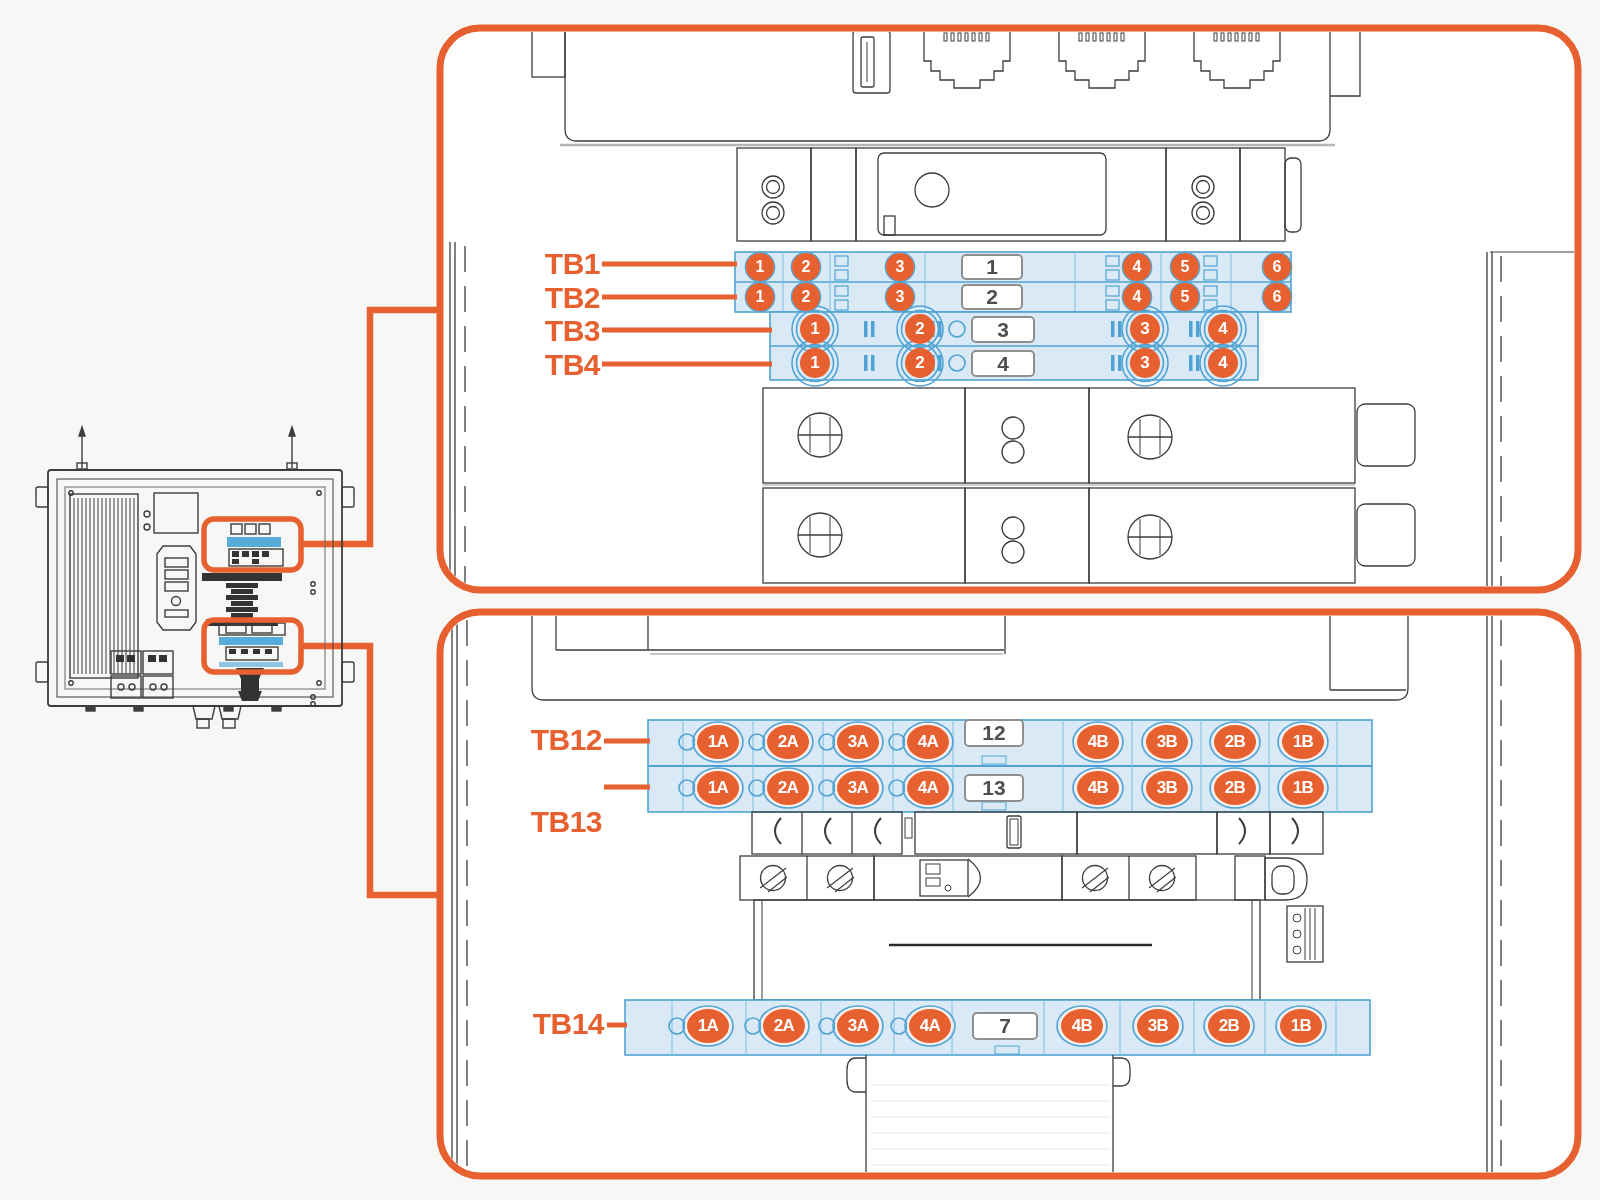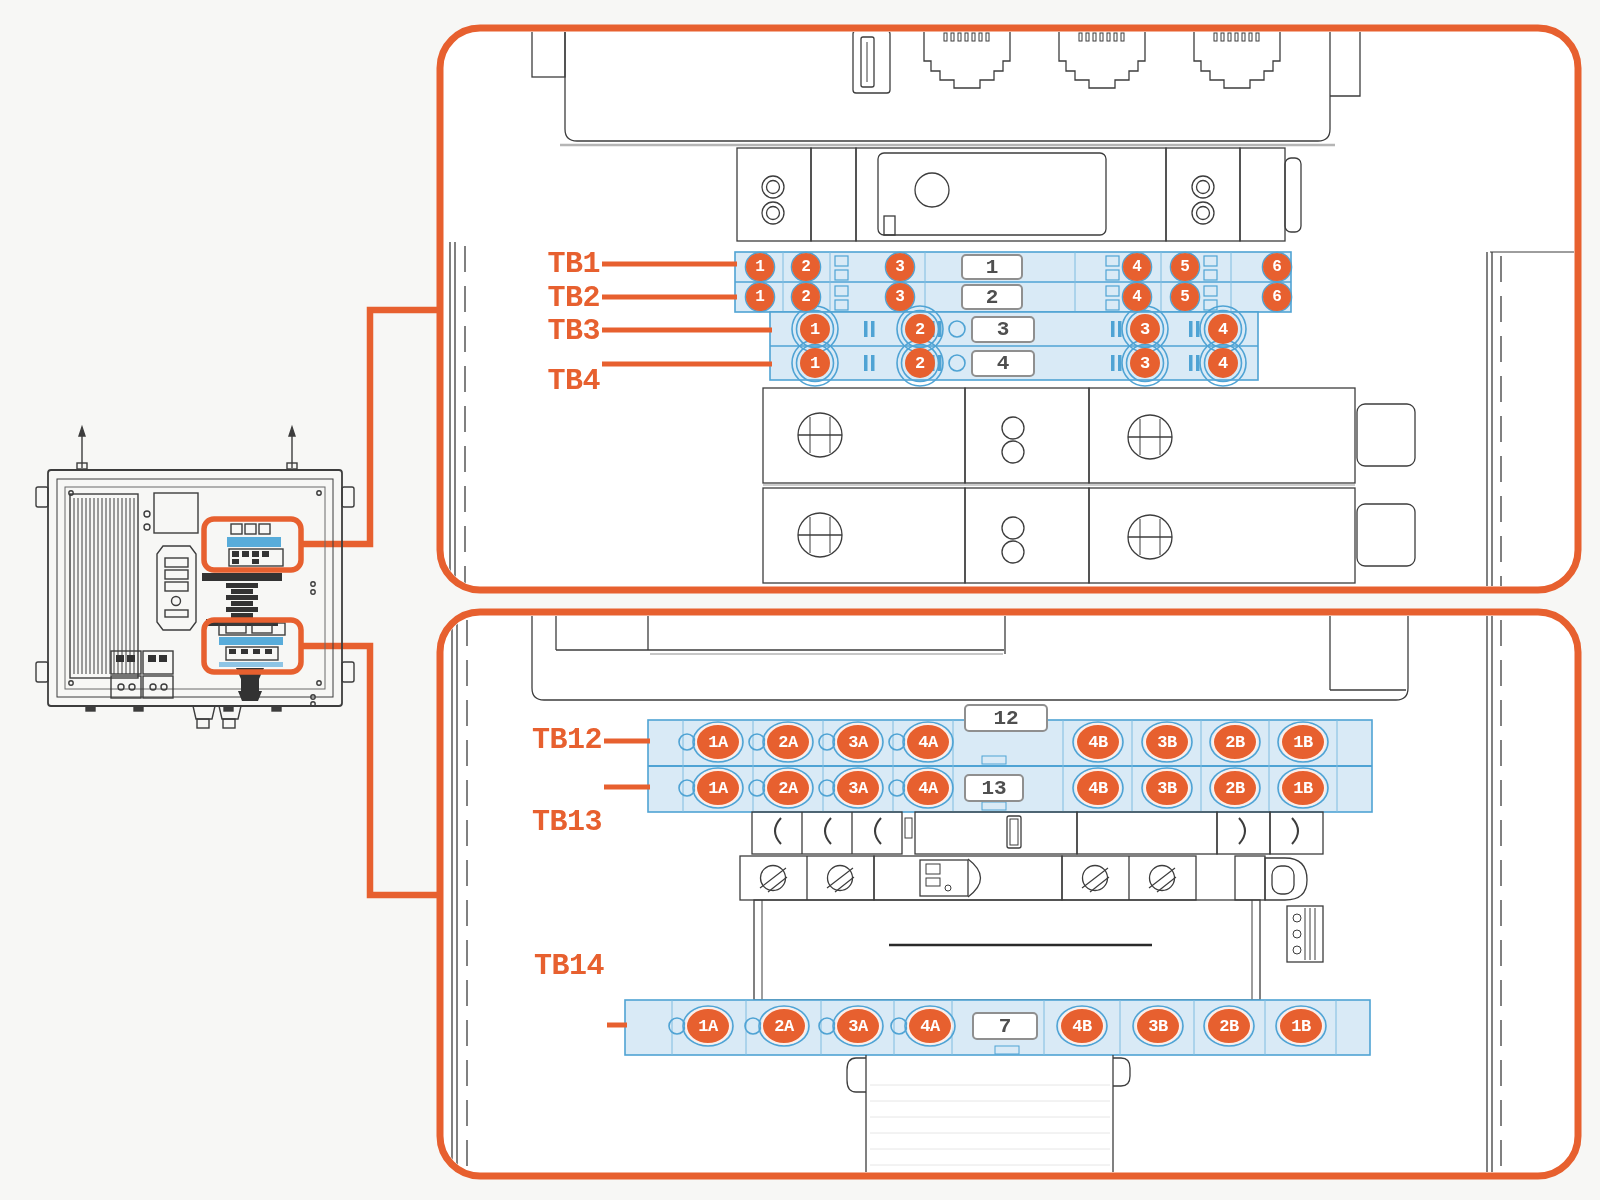--- a/index.html
+++ b/index.html
@@ -1,17 +1,17 @@
 <!DOCTYPE html>
 <html><head>
 <meta charset="utf-8">
 <style>
   html,body{margin:0;padding:0;}
   #stage{position:relative;width:1600px;height:1200px;background:#f7f7f5;
-    font-family:Liberation Mono, monospace;overflow:hidden;}
+    font-family:Liberation Sans, sans-serif;overflow:hidden;}
   #art{position:absolute;left:0;top:0;}
   .tb-label{position:absolute;color:#e7602f;font-weight:800;font-size:30px;
     line-height:34px;text-align:right;letter-spacing:-0.5px;}
   .circ28{position:absolute;width:28px;height:28px;border-radius:50%;
     background:#e7602f;color:#fff;font-weight:800;font-size:16px;
     display:flex;align-items:center;justify-content:center;}
   .circ30{position:absolute;width:30px;height:30px;border-radius:50%;
     background:#e7602f;color:#fff;font-weight:800;font-size:17px;
     display:flex;align-items:center;justify-content:center;}
   .oval{position:absolute;width:46px;height:38px;border-radius:50%;
@@ -457,24 +457,24 @@
     <line x1="602" y1="364" x2="772" y2="364"></line>
     <line x1="604" y1="741" x2="650" y2="741"></line>
     <line x1="604" y1="787" x2="650" y2="787"></line>
     <line x1="607" y1="1025" x2="627" y2="1025"></line>
   </g>
 </svg>
 
 <div class="tb-label" style="left:520px;top:247px;width:80px;">TB1</div>
 <div class="tb-label" style="left:520px;top:281px;width:80px;">TB2</div>
 <div class="tb-label" style="left:520px;top:314px;width:80px;">TB3</div>
-<div class="tb-label" style="left:520px;top:364px;width:80px;">TB4</div>
+<div class="tb-label" style="left:520px;top:348px;width:80px;">TB4</div>
 <div class="tb-label" style="left:492px;top:723px;width:110px;">TB12</div>
 <div class="tb-label" style="left:492px;top:769px;width:110px;margin-top:36px;">TB13</div>
-<div class="tb-label" style="left:494px;top:949px;width:110px;">TB14</div>
+<div class="tb-label" style="left:494px;top:1007px;width:110px;">TB14</div>
 
 <div class="circ28" style="left:746px;top:253px;">1</div>
 <div class="circ28" style="left:792px;top:253px;">2</div>
 <div class="circ28" style="left:886px;top:253px;">3</div>
 <div class="plate" style="left:961px;top:254px;width:62px;height:26px;">1</div>
 <div class="circ28" style="left:1123px;top:253px;">4</div>
 <div class="circ28" style="left:1171px;top:253px;">5</div>
 <div class="circ28" style="left:1263px;top:253px;">6</div>
 
 <div class="circ28" style="left:746px;top:283px;">1</div>
@@ -494,21 +494,21 @@
 <div class="circ30" style="left:800px;top:348px;">1</div>
 <div class="circ30" style="left:905px;top:348px;">2</div>
 <div class="plate" style="left:971px;top:350px;width:64px;height:27px;">4</div>
 <div class="circ30" style="left:1130px;top:348px;">3</div>
 <div class="circ30" style="left:1208px;top:348px;">4</div>
 
 <div class="oval" style="left:695px;top:723px;">1A</div>
 <div class="oval" style="left:765px;top:723px;">2A</div>
 <div class="oval" style="left:835px;top:723px;">3A</div>
 <div class="oval" style="left:905px;top:723px;">4A</div>
-<div class="plate" style="left:964px;top:704px;width:84px;height:28px;text-align:center;">12</div>
+<div class="plate" style="left:964px;top:719px;width:60px;height:28px;text-align:center;">12</div>
 <div class="oval" style="left:1075px;top:723px;">4B</div>
 <div class="oval" style="left:1144px;top:723px;">3B</div>
 <div class="oval" style="left:1212px;top:723px;">2B</div>
 <div class="oval" style="left:1280px;top:723px;">1B</div>
 
 <div class="oval" style="left:695px;top:769px;">1A</div>
 <div class="oval" style="left:765px;top:769px;">2A</div>
 <div class="oval" style="left:835px;top:769px;">3A</div>
 <div class="oval" style="left:905px;top:769px;">4A</div>
 <div class="plate" style="left:964px;top:774px;width:60px;height:28px;text-align:right;">13</div>

